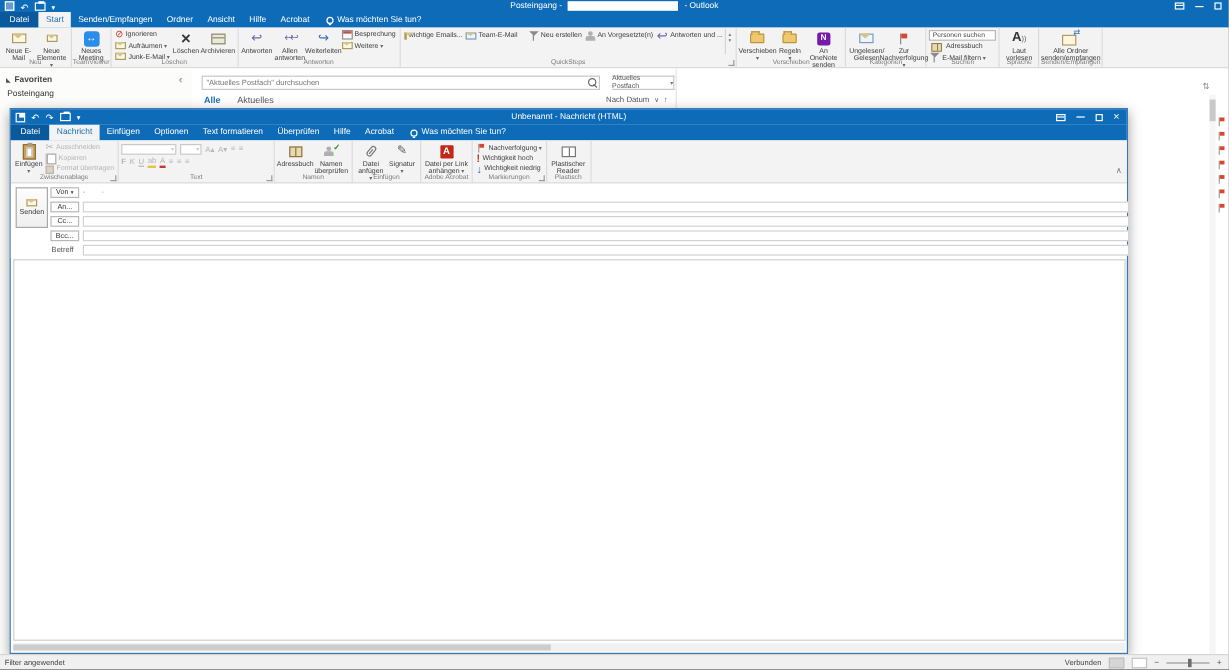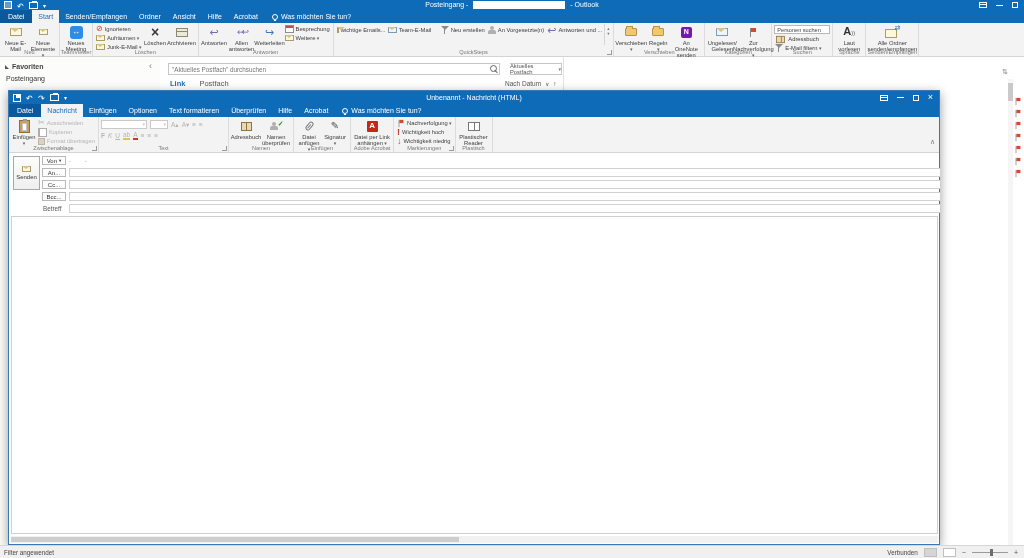--- a/index.html
+++ b/index.html
@@ -412,22 +412,22 @@
     </div>
     <div class="srch">
       <input type="text" placeholder="&quot;Aktuelles Postfach&quot; durchsuchen" style="">
       <span class="mag"></span>
     </div>
     <div class="scope">
         <span>Aktuelles Postfach</span>
         <span style="font-size:5px;color:#777">▾</span>
       </div>
     <div class="filters">
-      <span class="f-all">Link</span>
-      <span class="f-unr">Postfach</span>
+      <span class="f-all">Alle</span>
+      <span class="f-unr">Aktuelles</span>
     </div>
     <div class="sortr">
       <span>Nach Datum</span>
       <span style="font-size:5.5px">∨</span>
       <span>↑</span>
     </div>
     <div class="vline"></div>
     <span class="sortic"></span>
     <div class="rsb">
         <div class="thumb"></div>

